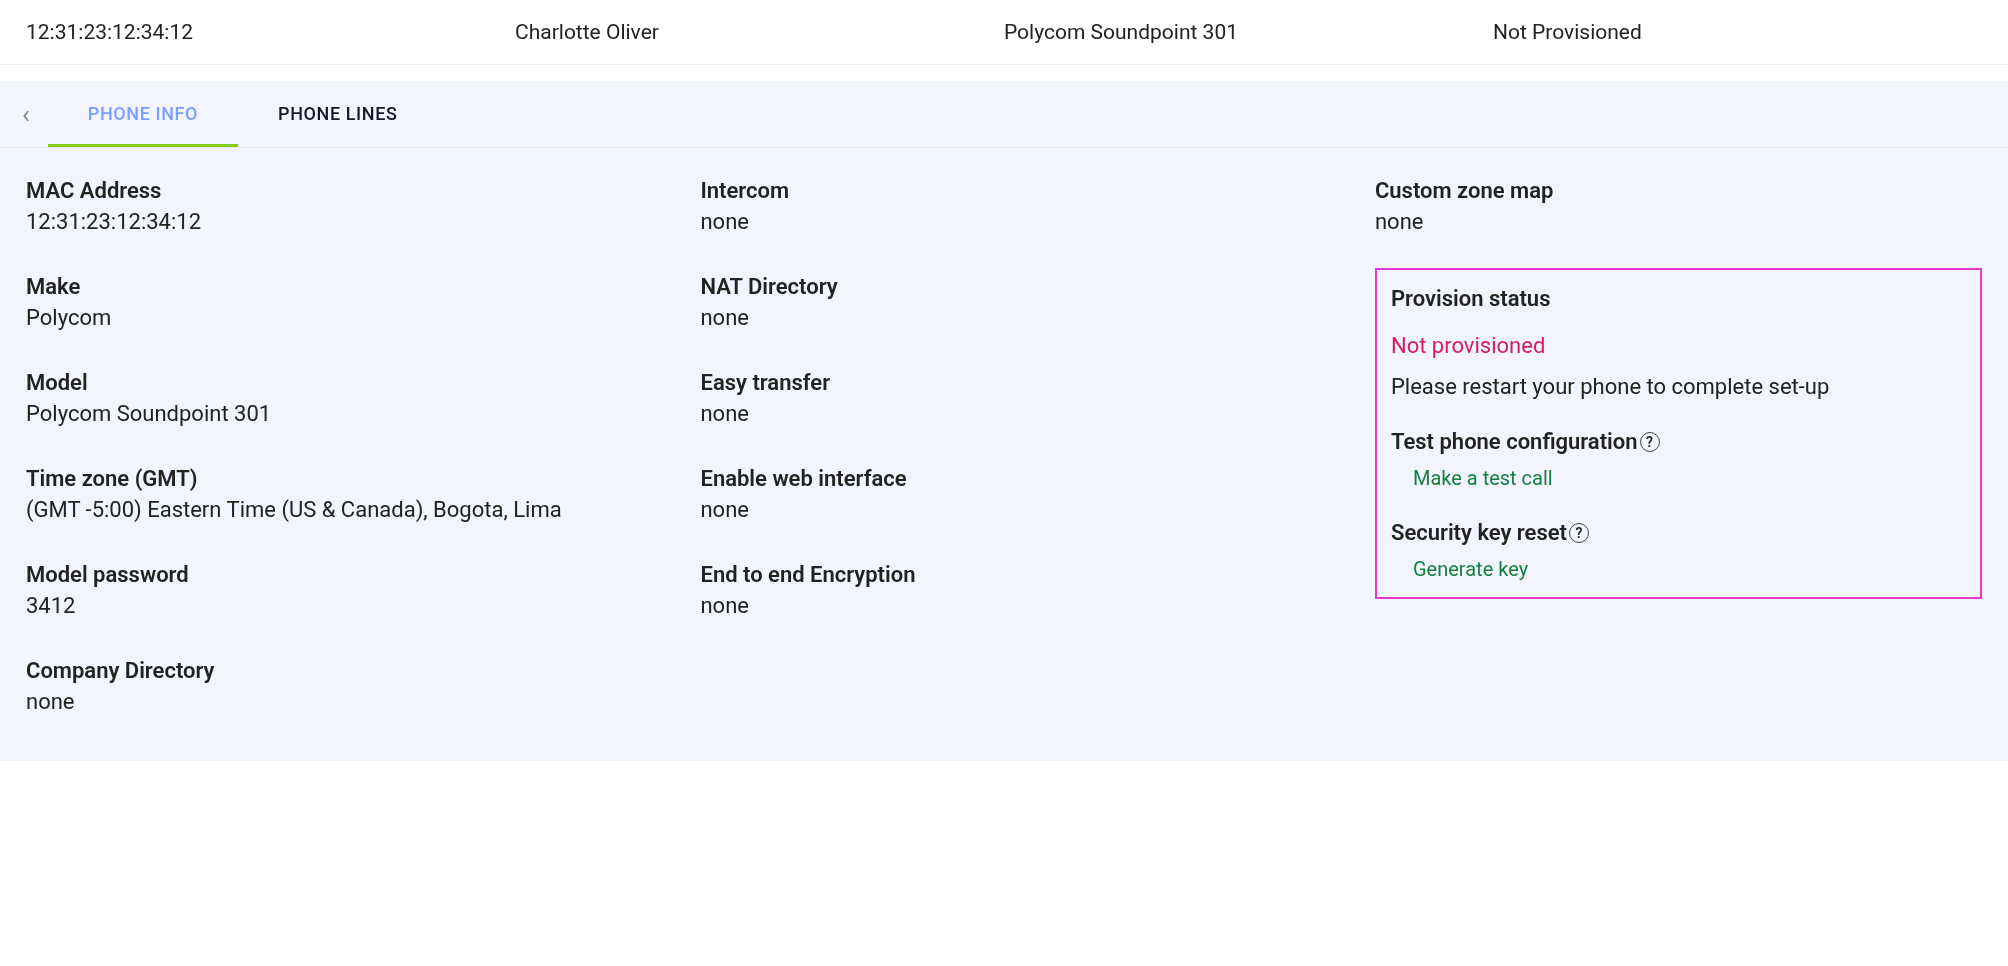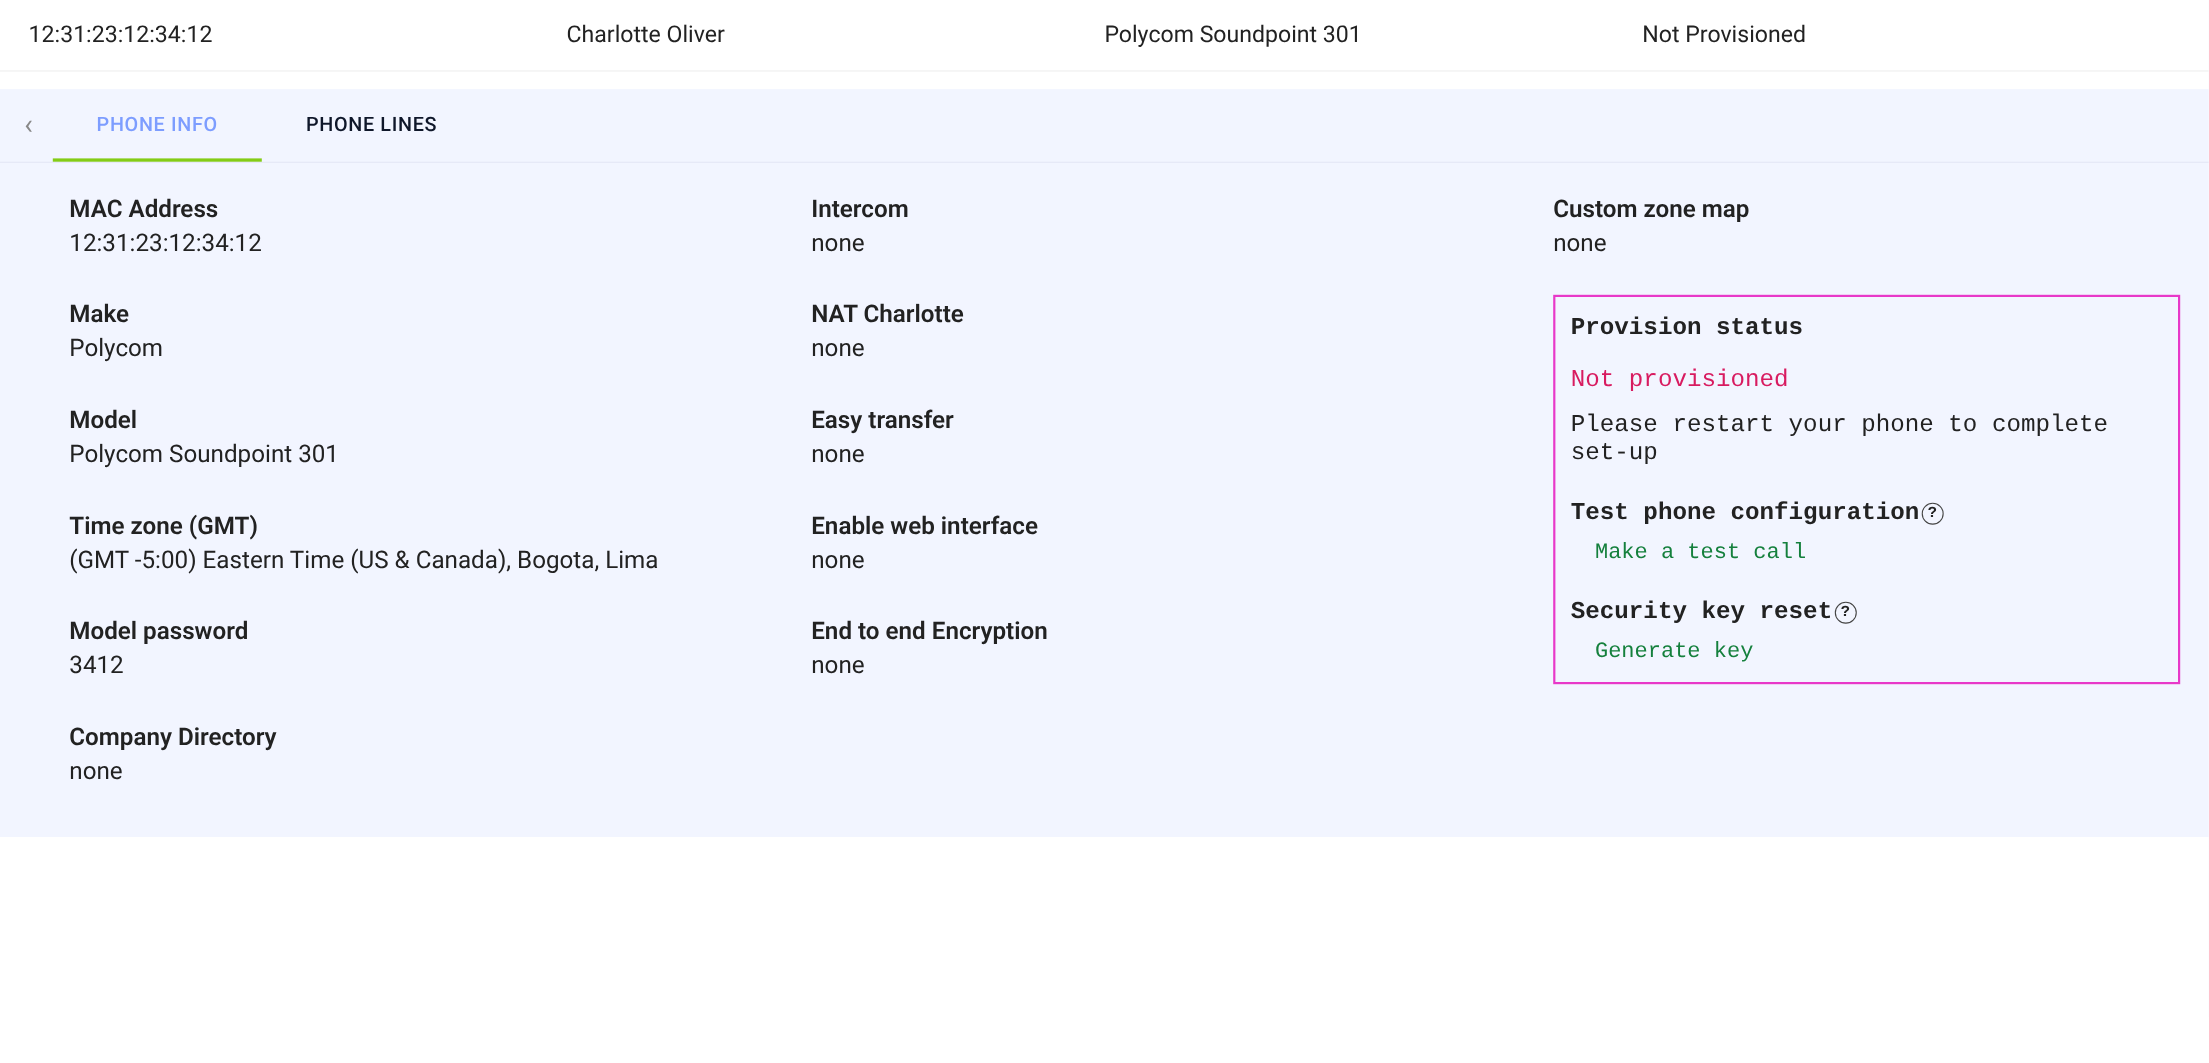--- a/index.html
+++ b/index.html
@@ -56,21 +56,20 @@
     .content-grid {
       display: grid;
       grid-template-columns: 1fr 1fr 0.9fr;
       padding: 30px 26px;
       gap: 0;
     }
     .col {
       display: flex;
       flex-direction: column;
       gap: 40px;
-      margin-left: 37px;
     }
     .field-label {
       font-size: 22px;
       font-weight: 600;
       color: #222;
       margin-bottom: 6px;
     }
     .field-value {
       font-size: 22px;
       color: #222;
@@ -95,21 +94,20 @@
     }
     .status-hint {
       font-size: 22px;
       color: #222;
       margin-top: 4px;
     }
     .action-block {
       display: flex;
       flex-direction: column;
       gap: 12px;
-      font-family: Liberation Mono, monospace;
     }
     .action-title {
       font-size: 22px;
       font-weight: 600;
       color: #222;
       display: flex;
       align-items: center;
       gap: 0;
     }
     .action-link {
@@ -179,21 +177,21 @@
         <div class="field-value">none</div>
       </div>
     </div>
 
     <div class="col">
       <div class="field">
         <div class="field-label">Intercom</div>
         <div class="field-value">none</div>
       </div>
       <div class="field">
-        <div class="field-label">NAT Charlotte</div>
+        <div class="field-label">NAT Directory</div>
         <div class="field-value">none</div>
       </div>
       <div class="field">
         <div class="field-label">Easy transfer</div>
         <div class="field-value">none</div>
       </div>
       <div class="field">
         <div class="field-label">Enable web interface</div>
         <div class="field-value">none</div>
       </div>

